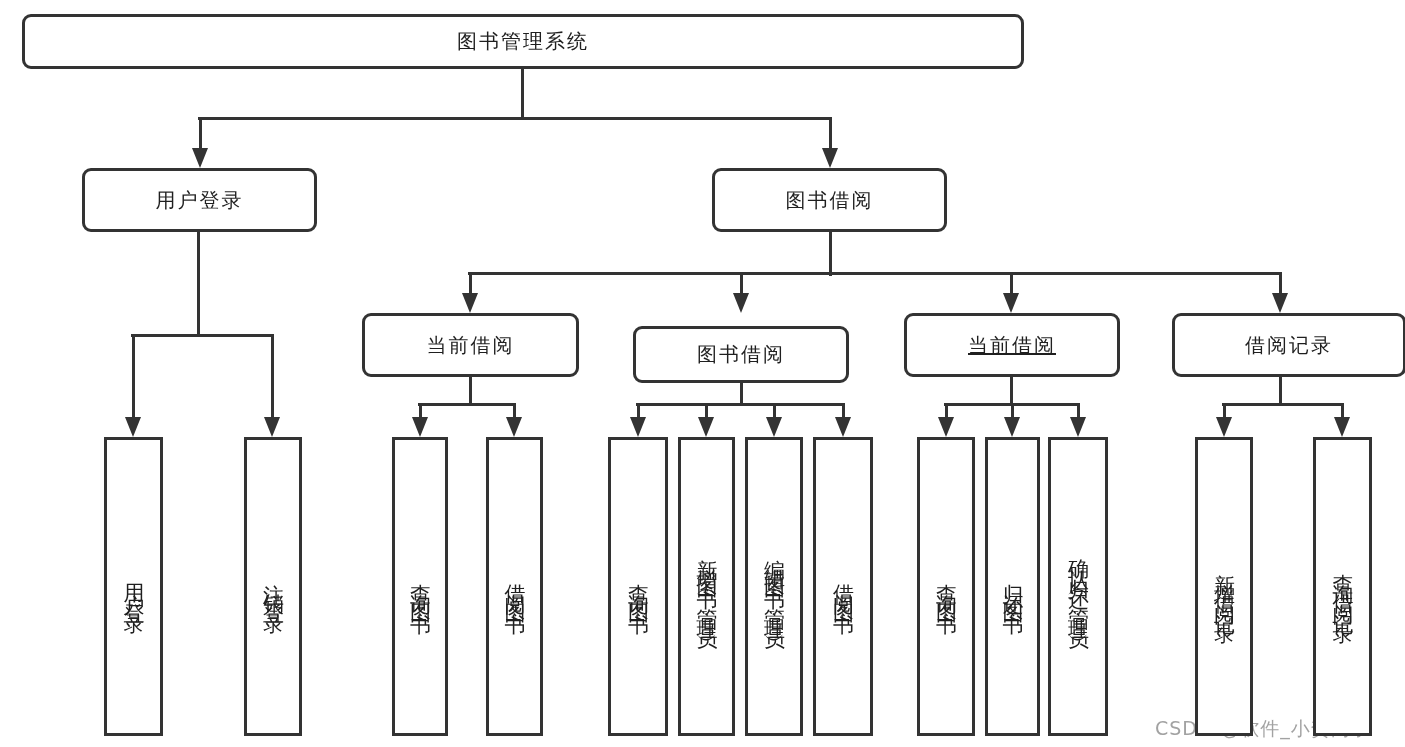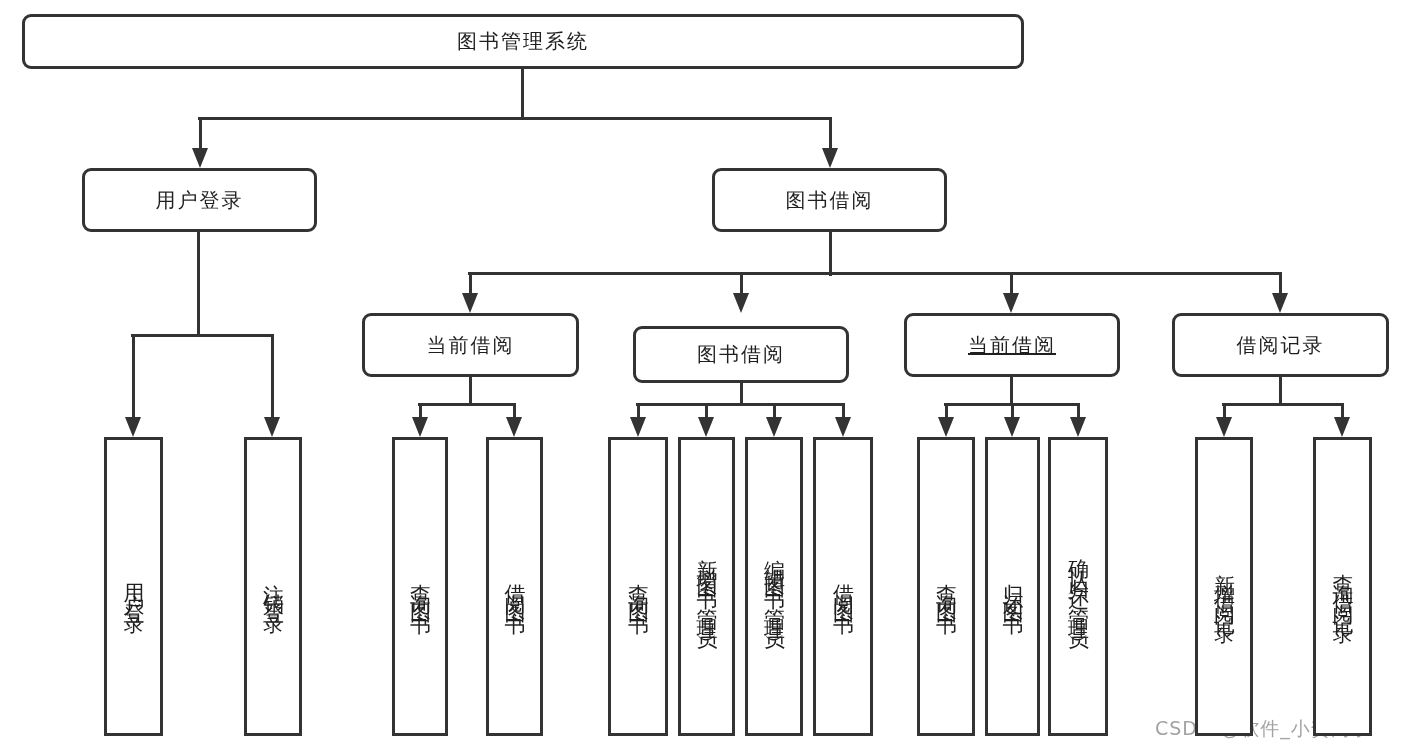--- a/index.html
+++ b/index.html
@@ -107,21 +107,21 @@
     <div class="ahead" style="left: 1004px; top: 417px;"></div>
     <div class="ahead" style="left: 1070px; top: 417px;"></div>
     <div class="ahead" style="left: 1216px; top: 417px;"></div>
     <div class="ahead" style="left: 1334px; top: 417px;"></div>
     <div class="node h" style="left: 22px; top: 14px; width: 1002px; height: 55px;">图书管理系统</div>
     <div class="node h" style="left: 82px; top: 168px; width: 235px; height: 64px;">用户登录</div>
     <div class="node h" style="left: 712px; top: 168px; width: 235px; height: 64px;">图书借阅</div>
     <div class="node h" style="left: 362px; top: 313px; width: 217px; height: 64px;">当前借阅</div>
     <div class="node h" style="left: 633px; top: 326px; width: 216px; height: 57px;">图书借阅</div>
     <div class="node h" style="left: 904px; top: 313px; width: 216px; height: 64px; text-decoration: underline;">当前借阅</div>
-    <div class="node h" style="left: 1172px; top: 313px; width: 217px; height: 64px;">借阅记录</div>
+    <div class="node h" style="left: 1172px; top: 313px; width: 234px; height: 64px;">借阅记录</div>
     <div class="node v" style="left: 104px; top: 437px; width: 59px; height: 299px;">用户登录</div>
     <div class="node v" style="left: 244px; top: 437px; width: 58px; height: 299px;">注销登录</div>
     <div class="node v" style="left: 392px; top: 437px; width: 56px; height: 299px;">查询图书</div>
     <div class="node v" style="left: 486px; top: 437px; width: 57px; height: 299px;">借阅图书</div>
     <div class="node v" style="left: 608px; top: 437px; width: 60px; height: 299px;">查询图书</div>
     <div class="node v" style="left: 678px; top: 437px; width: 57px; height: 299px;">新增图书（管理员）</div>
     <div class="node v" style="left: 745px; top: 437px; width: 58px; height: 299px;">编辑图书（管理员）</div>
     <div class="node v" style="left: 813px; top: 437px; width: 60px; height: 299px;">借阅图书</div>
     <div class="node v" style="left: 917px; top: 437px; width: 58px; height: 299px;">查询图书</div>
     <div class="node v" style="left: 985px; top: 437px; width: 55px; height: 299px;">归还图书</div>

